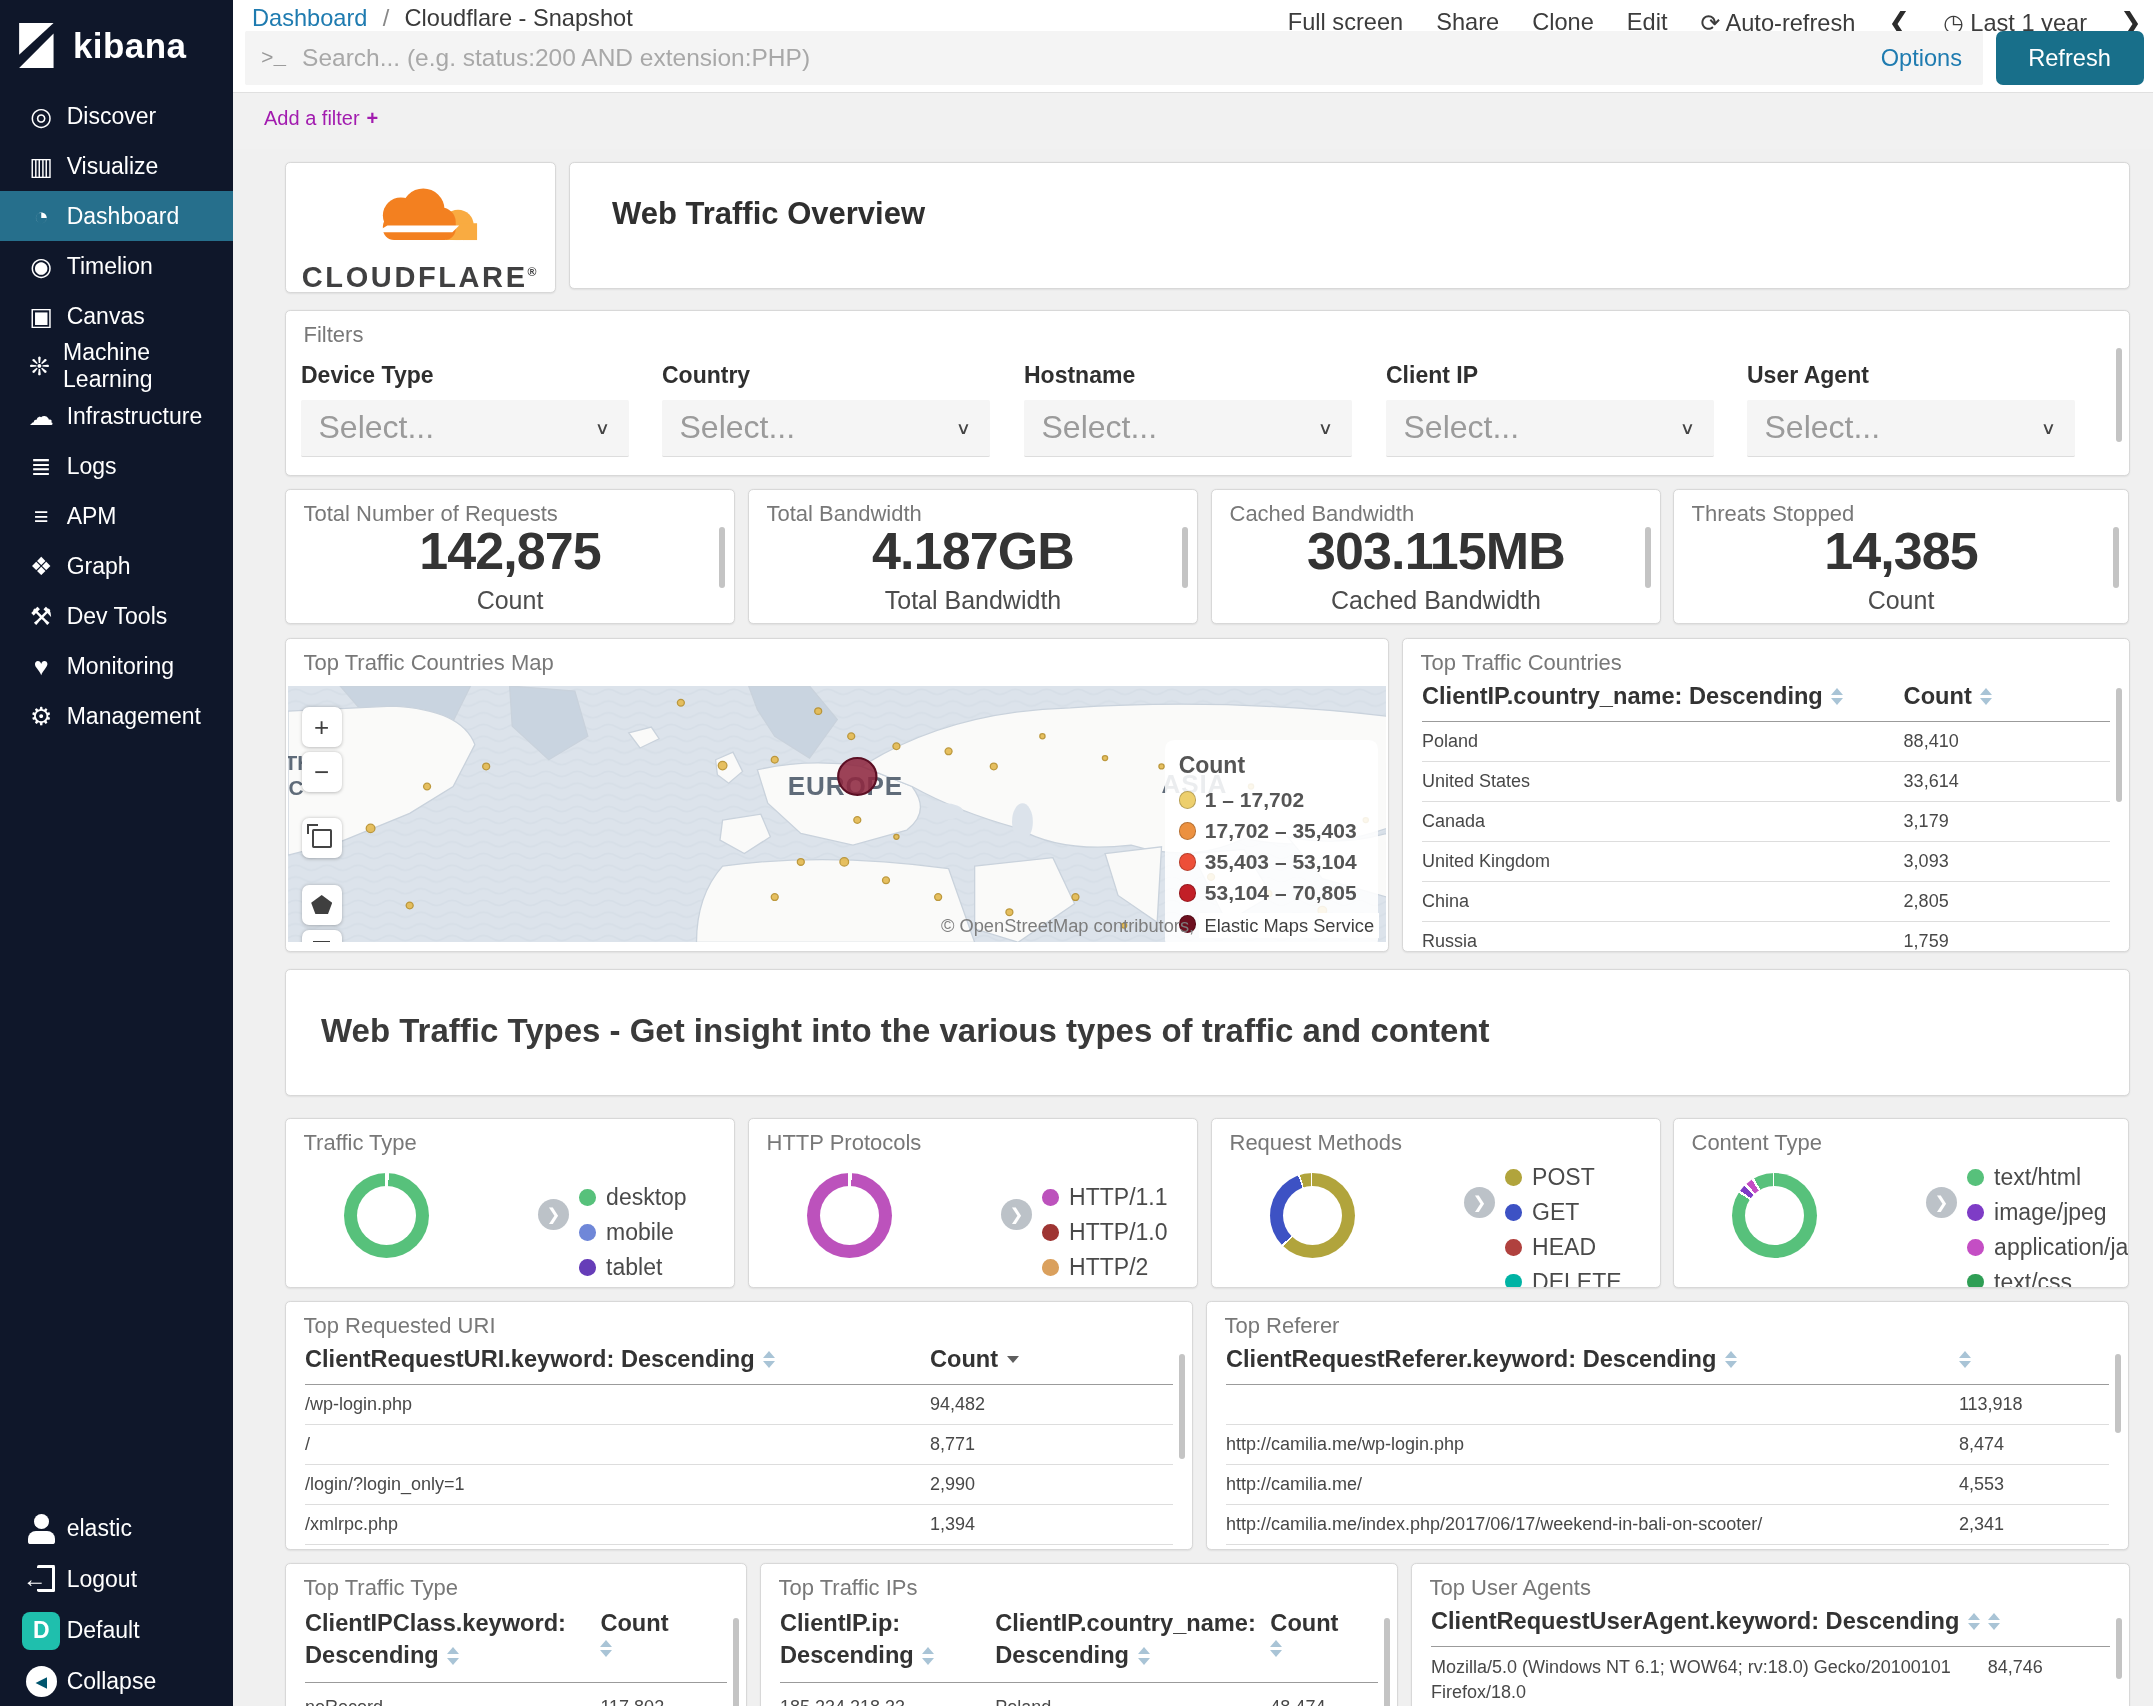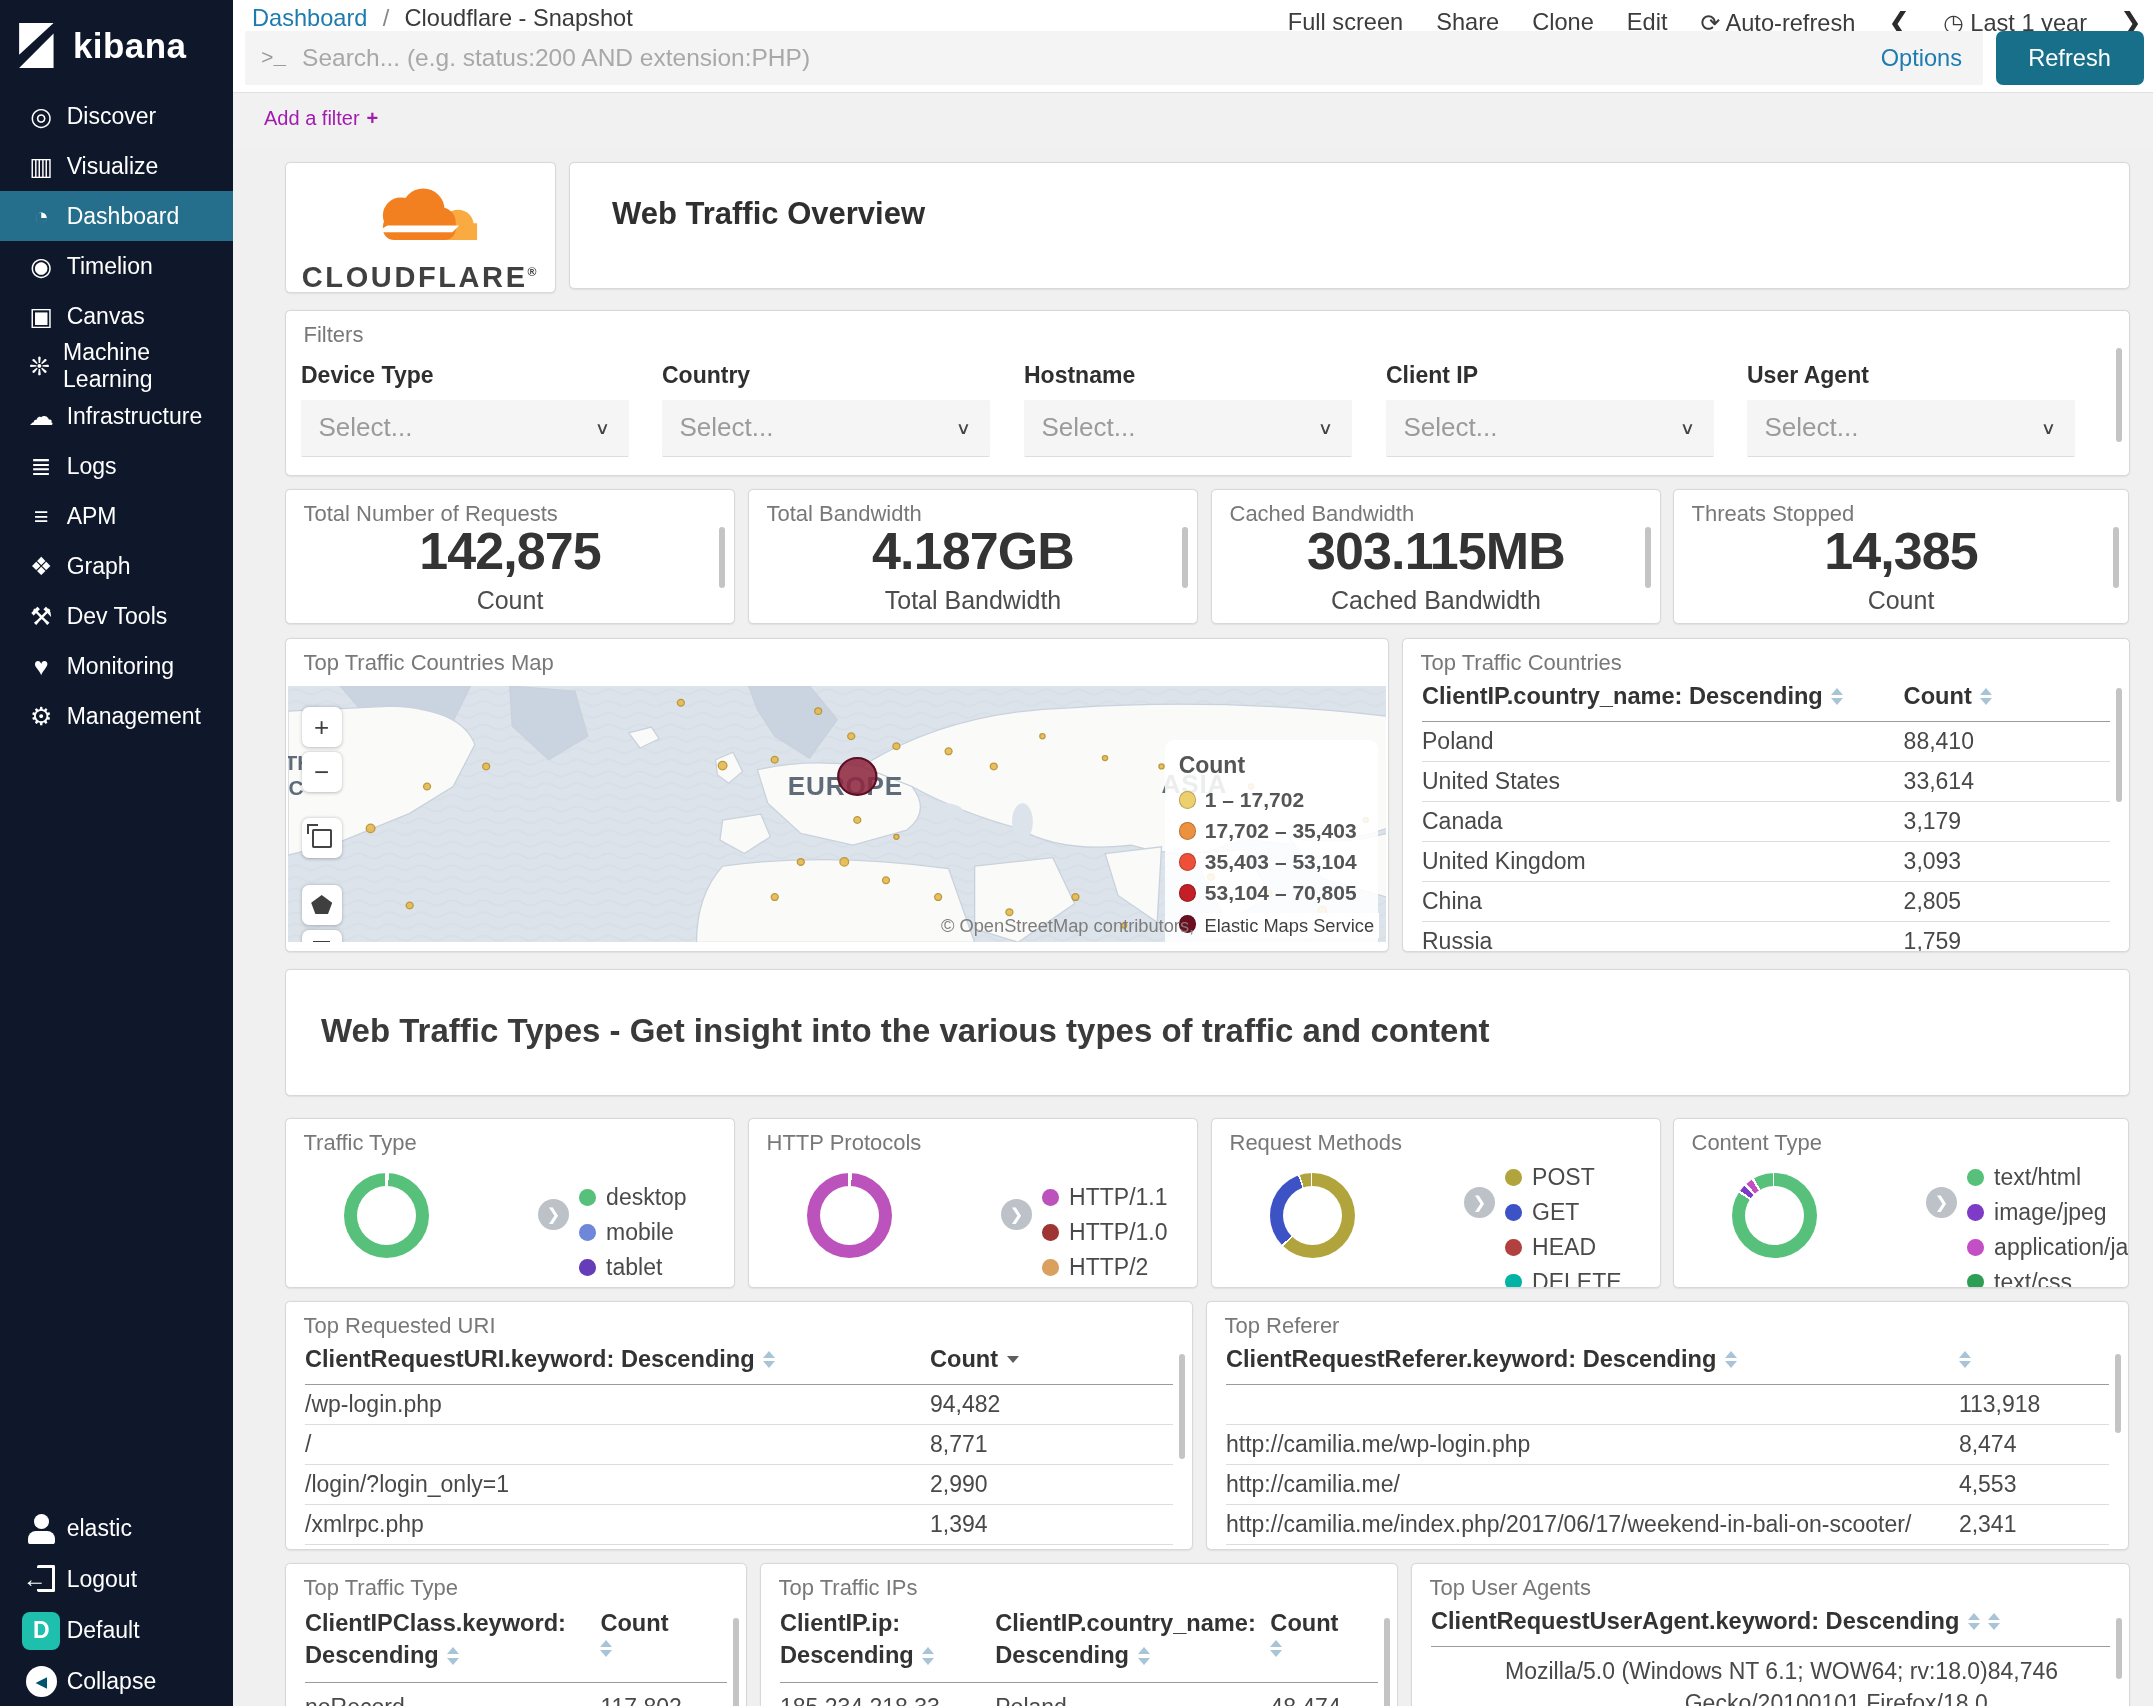--- a/index.html
+++ b/index.html
@@ -59,35 +59,35 @@
   
   .cf-logo{position:absolute;left:50%;top:15.7px;transform:translateX(-50%);}
   .cf-word{position:absolute;left:50%;top:98px;transform:translateX(-50%);font-size:29px;font-weight:700;color:#404041;letter-spacing:2.6px;white-space:nowrap;}
   .cf-word sup{font-size:12.2px;}
   .ov-title{position:absolute;left:42px;top:33px;font-size:31px;font-weight:700;color:#2f2f2f;}
 
   
   .ffield{position:absolute;width:328px;}
   .ffield .flab{font-size:23px;font-weight:700;color:#2f2f2f;}
   .fselect{margin-top:10.5px;height:56px;background:#f5f5f5;border-bottom:0.9px solid #ddd;border-radius:1.7px;display:flex;align-items:center;justify-content:space-between;cursor:pointer;}
-  .fselect .ph{margin-left:17.5px;font-size:26px;color:#9b9b9b;}
+  .fselect .ph{margin-left:17.5px;font-size:32px;color:#9b9b9b;}
   .fselect .car{margin-right:19px;font-size:21px;color:#444;transform:scaleY(.8);}
 
   
   .mval{position:absolute;left:0;right:0;top:31px;text-align:center;font-size:52px;font-weight:700;color:#343434;letter-spacing:-0.9px;}
   .mlab{position:absolute;left:0;right:0;top:96px;text-align:center;font-size:25px;color:#4c4c4c;}
 
   
   .sec-title{position:absolute;left:35px;top:42px;font-size:33px;font-weight:700;color:#3a3a3a;}
 
   
   .tbl{position:absolute;left:19px;right:19px;top:44px;}
   .thr{display:flex;align-items:center;padding-bottom:10.5px;border-bottom:1.7px solid #9b9b9b;font-weight:700;color:#333;font-size:23.6px;}
   .thr.two{align-items:flex-start;}
-  .tr{display:flex;align-items:center;height:39px;border-bottom:1.7px solid #dddddd;font-size:23px;color:#484848;text-align:right;}
+  .tr{display:flex;align-items:center;height:39px;border-bottom:1.7px solid #dddddd;font-size:18px;color:#484848;}
   .cgrow{flex:1;display:flex;align-items:center;min-width:0;}
   .cell-ellip{overflow:hidden;text-overflow:ellipsis;white-space:nowrap;}
   .w17{width:17%;display:flex;align-items:center;}
   .w18{width:18%;display:flex;align-items:flex-start;}
   .w28{width:28%;display:flex;align-items:center;}
   .w30{width:30%;display:flex;align-items:center;}
   .w36{width:36%;display:flex;align-items:center;}
   .w46{width:46%;display:flex;align-items:center;}
   .hstack{display:flex;flex-direction:column;line-height:1.35;}
   .hstack .l2{display:flex;align-items:center;}

